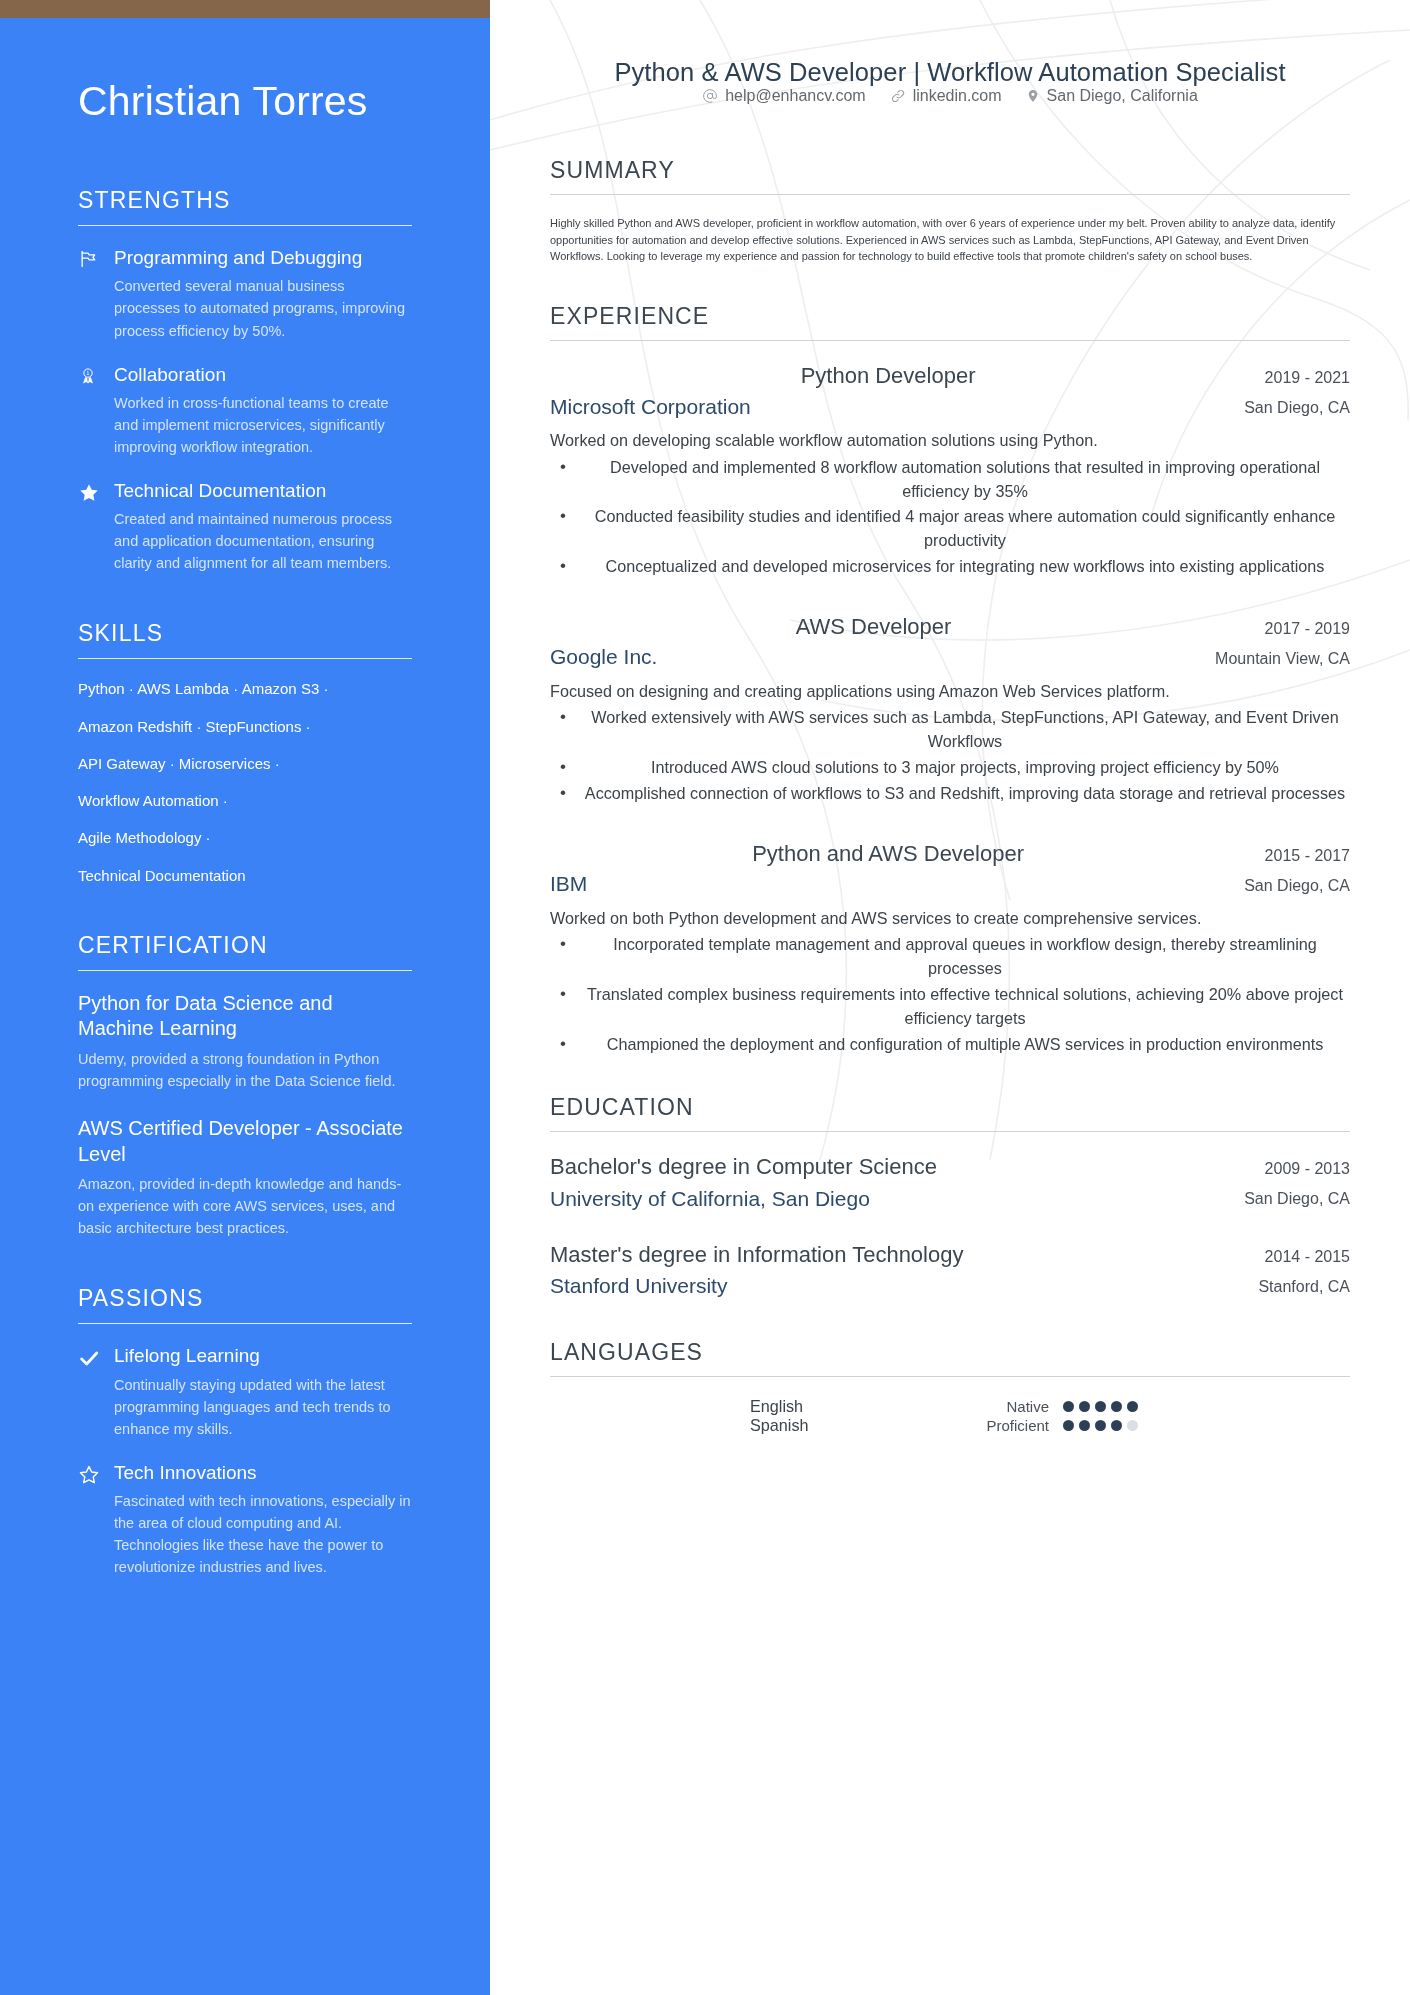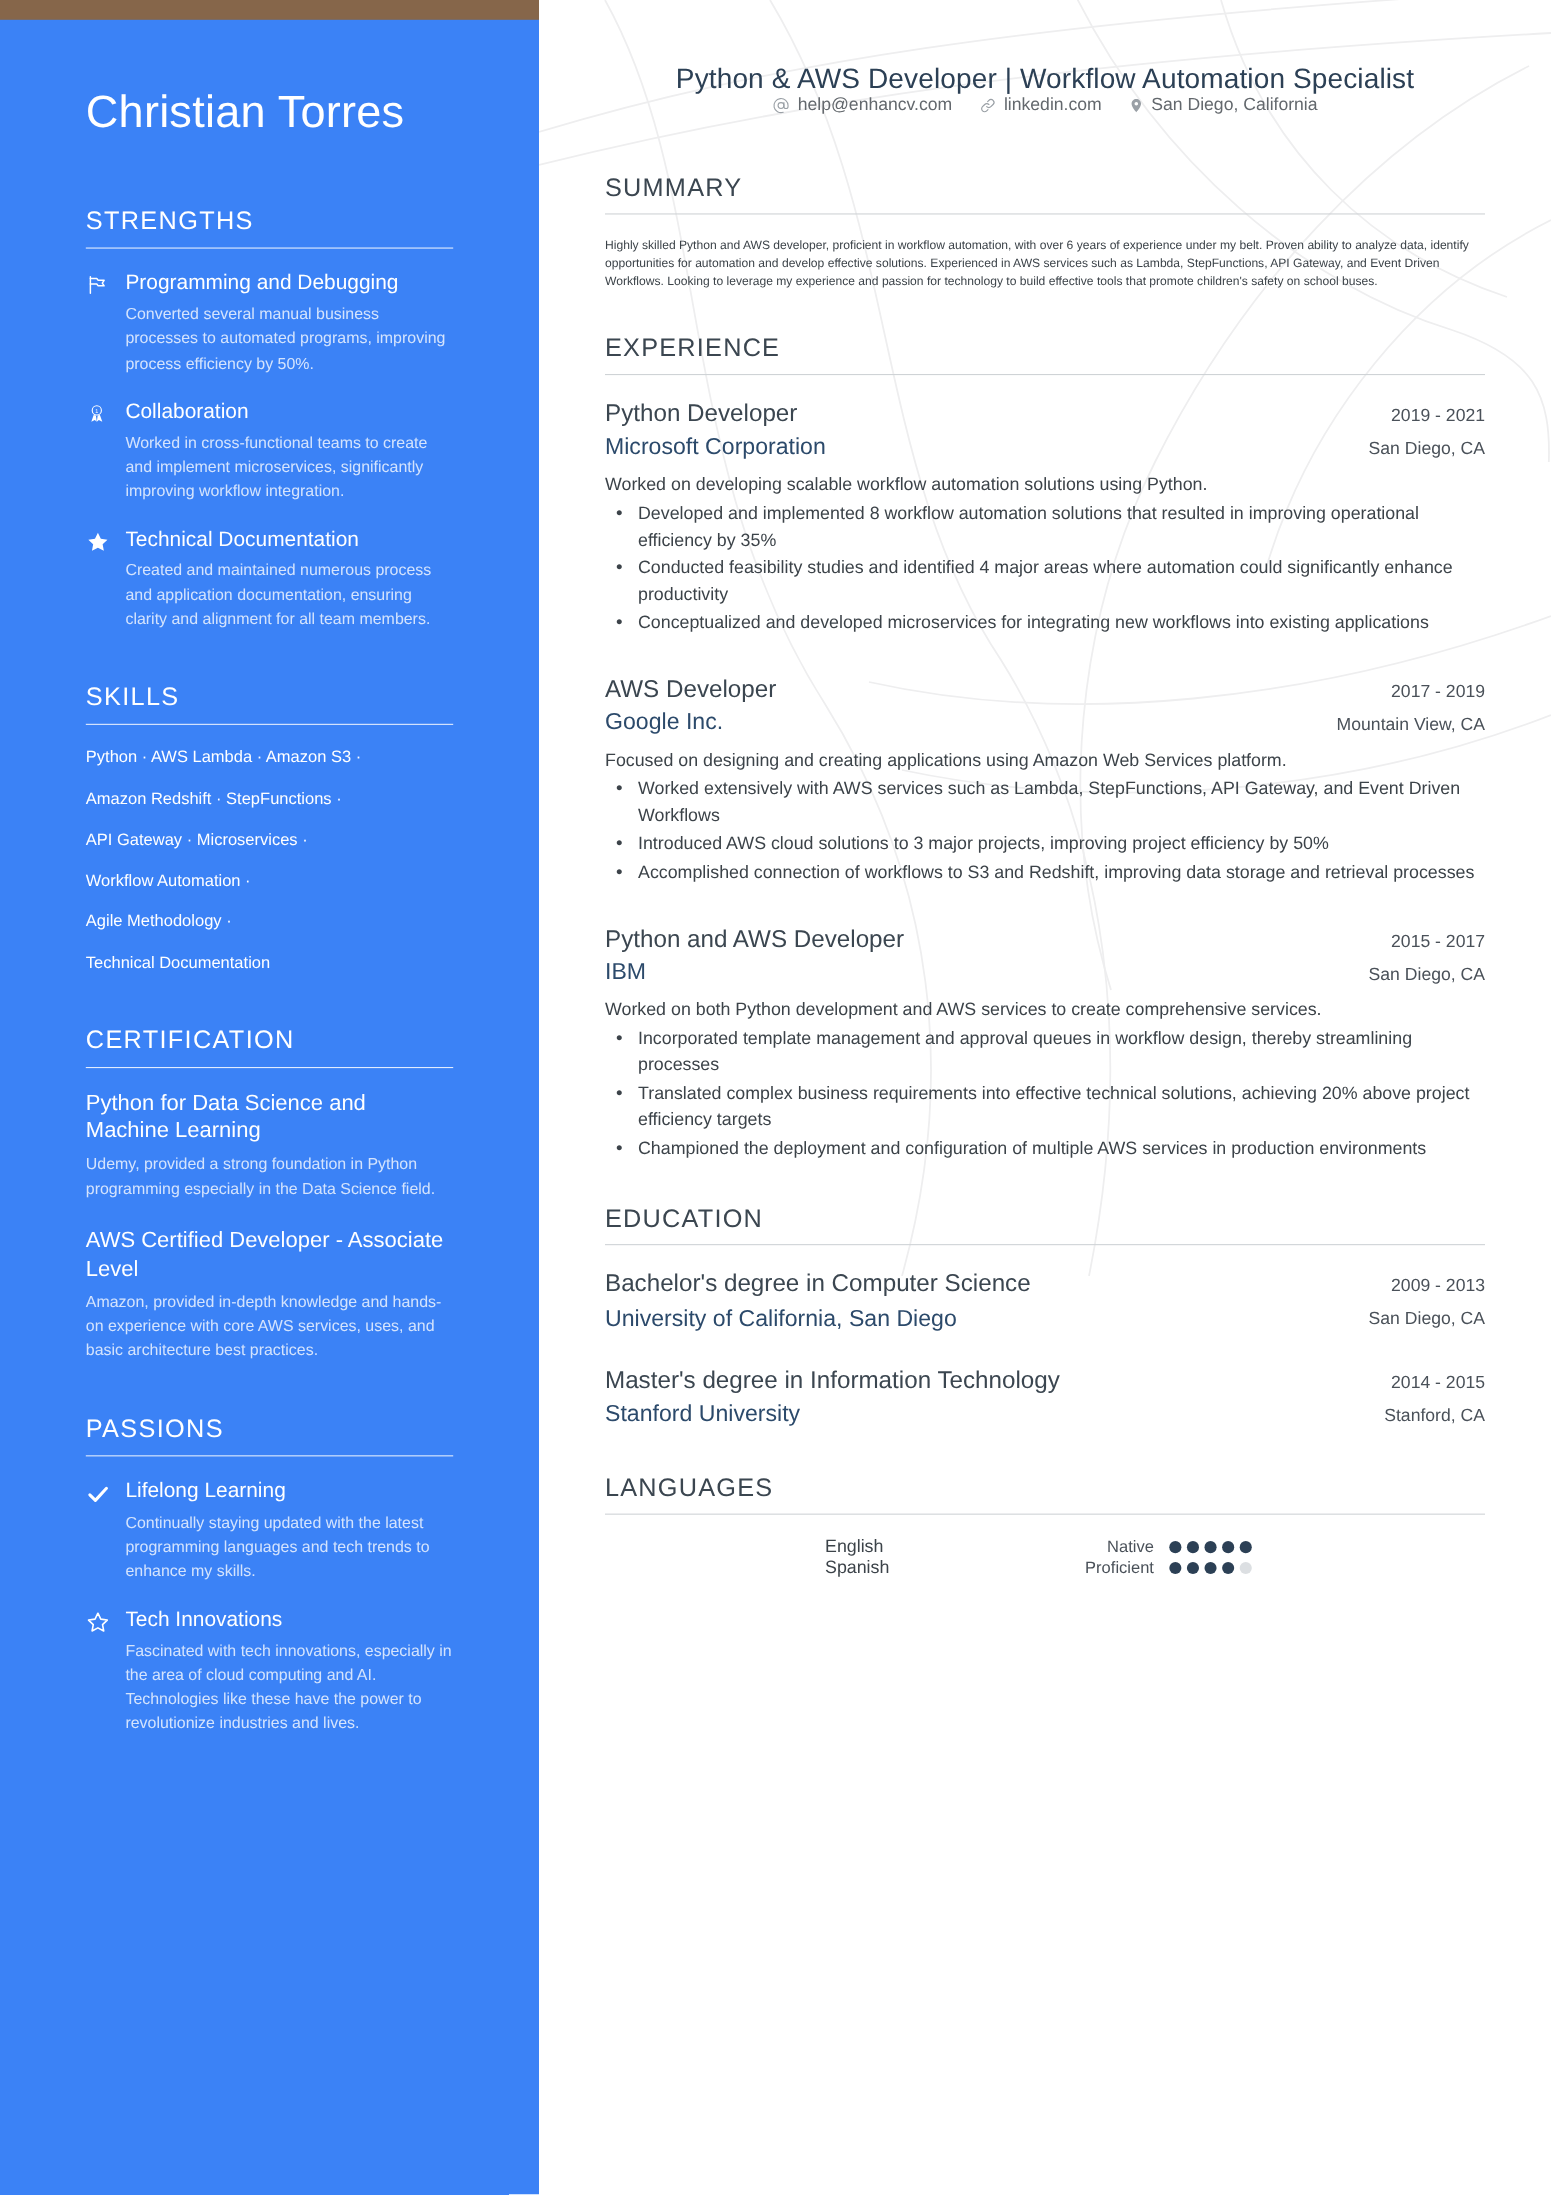--- a/index.html
+++ b/index.html
@@ -173,20 +173,21 @@
     justify-content: space-between;
     align-items: baseline;
   }
   .job-left { flex: 1; padding-right: 18px; }
   .job-right { text-align: right; white-space: nowrap; padding-top: 4px;}
   .job-title {
     font-size: 22px;
     font-weight: 400;
     color: #3b4650;
     line-height: 1.38;
+    text-align: center;
   }
   .job-company {
     font-size: 21px;
     font-weight: 400;
     color: #2c4a6b;
     line-height: 1.38;
     margin-top: 1px;
   }
   .job-dates {
     font-size: 16px;
@@ -198,21 +199,21 @@
     color: #4a5159;
     line-height: 1.5;
     margin-top: 6px;
   }
   .job-summary {
     font-size: 16.2px;
     line-height: 1.5;
     color: #3c4349;
     margin-top: 7px;
   }
-  ul.bullets { list-style: none; margin-top: 3px; }
+  ul.bullets { list-style: none; margin-top: 3px; text-align: center; }
   ul.bullets li {
     position: relative;
     padding-left: 30px;
     font-size: 16.2px;
     line-height: 1.47;
     color: #3c4349;
     margin-bottom: 2px;
   }
   ul.bullets li::before {
     content: "•";

